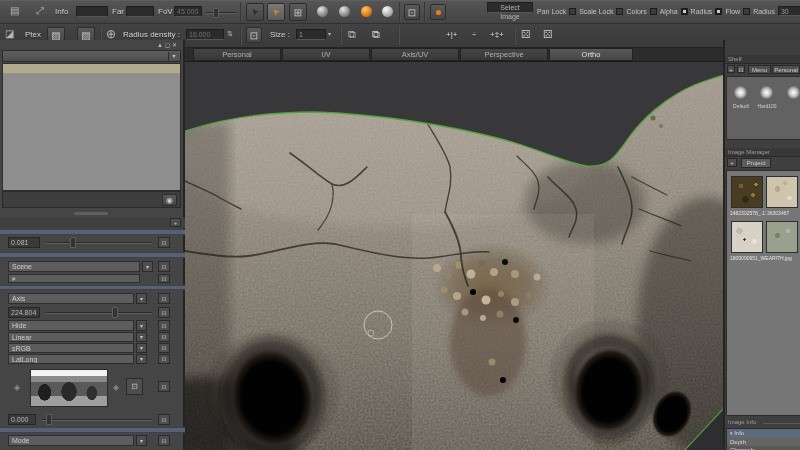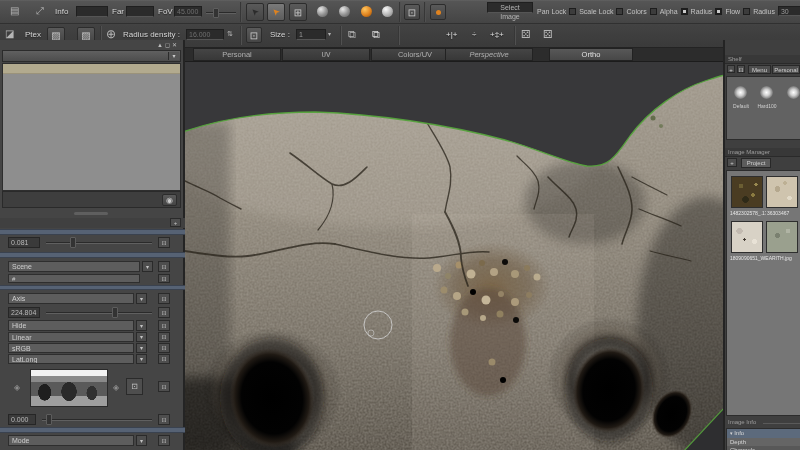--- a/index.html
+++ b/index.html
@@ -177,22 +177,22 @@
       <span class="abs tlabel" style="left:490px;top:6px;color:#e0e0e0;">+‡+</span>
       <div class="abs vsep" style="left:514px;top:2px;height:19px;"></div>
       <span class="abs glyph" style="left:521px;top:4px;font-size:11px;">⚄</span>
       <span class="abs glyph" style="left:543px;top:4px;font-size:11px;">⚄</span>
     </div>
   </div>
 
   <div id="tabbar" class="abs">
     <div class="abs vtab" style="left:8px;width:88px;">Personal</div>
     <div class="abs vtab" style="left:97px;width:88px;font-family:Liberation Mono, monospace;">UV</div>
-    <div class="abs vtab" style="left:186px;width:88px;">Colors/UV</div>
-    <div class="abs vtab" style="left:260px;width:88px;font-style:italic;">Perspective</div>
+    <div class="abs vtab" style="left:186px;width:88px;">Axis/UV</div>
+    <div class="abs vtab" style="left:275px;width:88px;">Perspective</div>
     <div class="abs vtab active" style="left:364px;width:84px;">Ortho</div>
   </div>
 
   <div id="canvas-wrap" class="abs">
     <svg width="538" height="388" viewBox="0 0 538 388">
       <defs>
         <linearGradient id="rockBase" x1="0" y1="0" x2="0" y2="1">
           <stop offset="0" stop-color="#9c9487"></stop>
           <stop offset="0.35" stop-color="#8b8376"></stop>
           <stop offset="0.7" stop-color="#6e675c"></stop>

